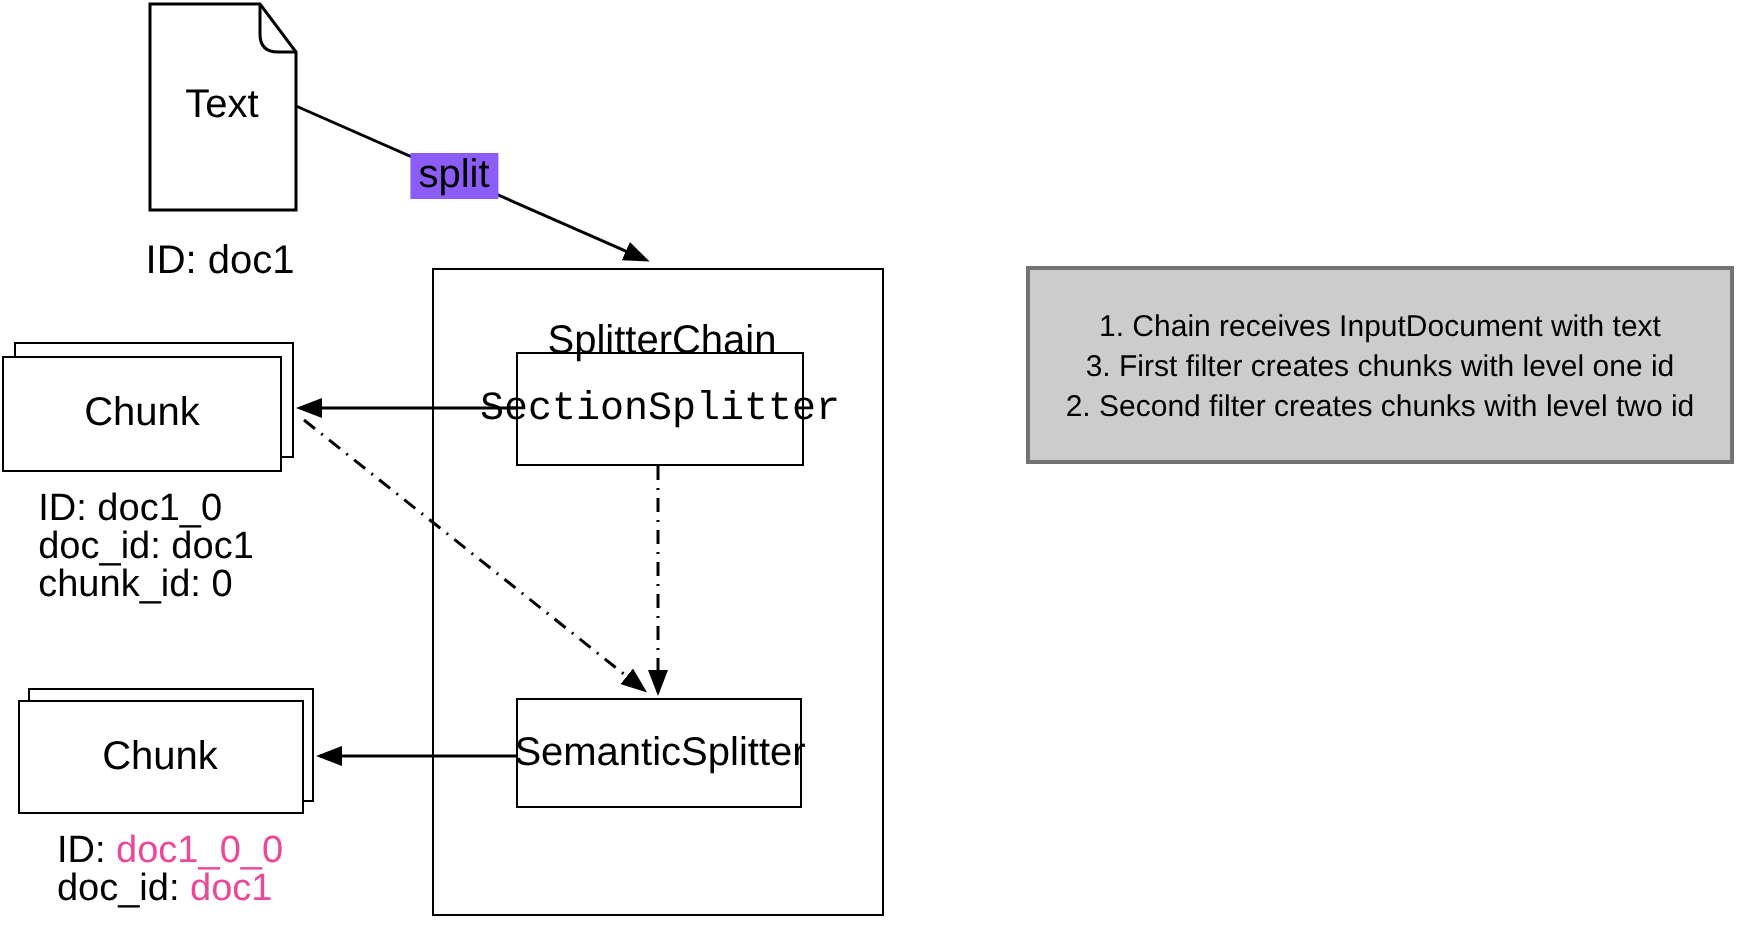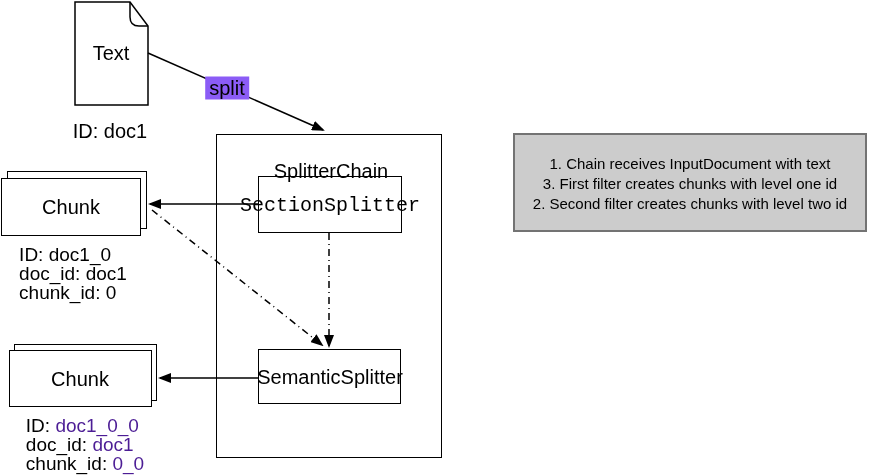--- a/index.html
+++ b/index.html
@@ -47,21 +47,21 @@
   .lbl-bg { background: #8b5cf6; padding: 0 4px; }
 
   .meta {
     position: absolute;
     transform: translateX(-50%);
     text-align: left;
     font-size: 19px;
     line-height: 19px;
   }
   .meta-row { white-space: nowrap; }
-  .hl-red { color: #4c1d95; }
+  .hl-red { color: #ec4899; }
 </style>
 </head>
 <body>
 
 <div class="canvas">
 
   <div class="shape-layer">
 
     <div class="box" style="left:216px; top:134px; width:226px; height:324px;"></div>
 
@@ -140,20 +140,16 @@
 
     <div class="meta" style="left:85px; top:416px;">
       <div class="meta-row">
         <span>ID:</span>
         <span class="hl-red">doc1_0_0</span>
       </div>
       <div class="meta-row">
         <span>doc_id:</span>
         <span class="hl-red">doc1</span>
       </div>
-      <div class="meta-row">
-        <span>chunk_id:</span>
-        <span class="hl-red">0_0</span>
-      </div>
     </div>
 
   </div>
 </div>
 
 </body></html>

